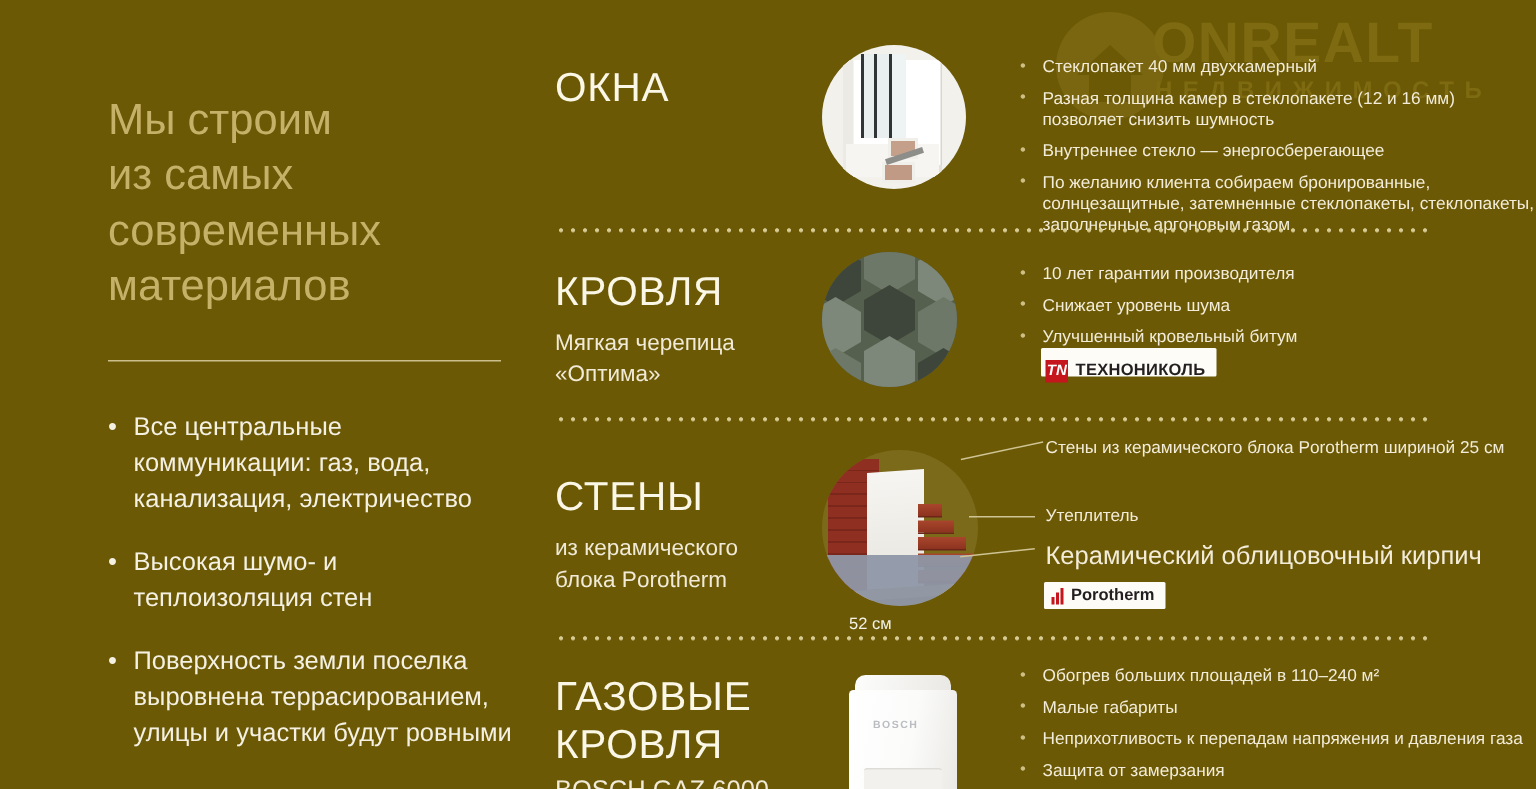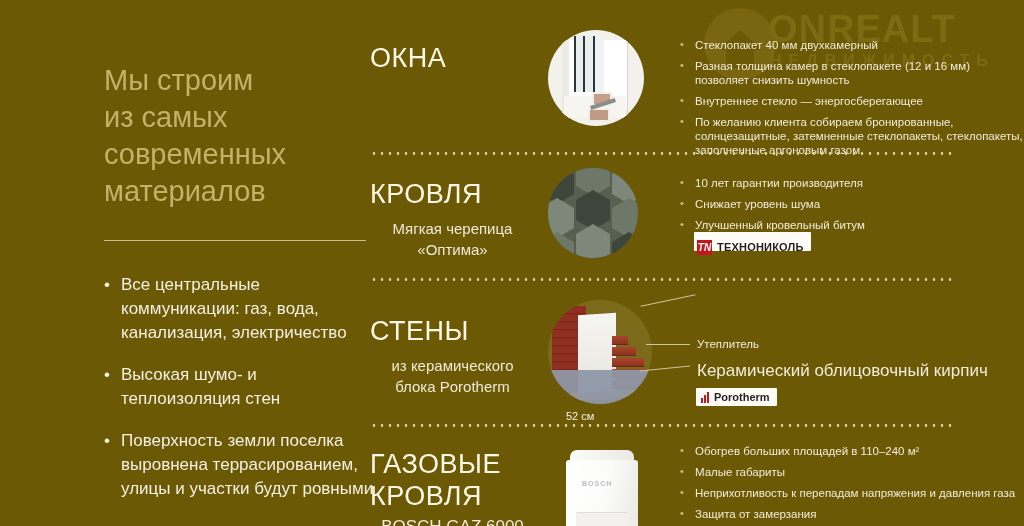--- a/index.html
+++ b/index.html
@@ -57,21 +57,20 @@
     letter-spacing: 7px;
     color: #7d6a11;
     white-space: nowrap;
   }
 
   
   .left {
     position: absolute;
     left: 72px; top: 62px;
     width: 270px;
-    margin-left: 32px;
   }
   .left-title {
     font-size: 29px;
     line-height: 37px;
     color: #c6b169;
     font-weight: normal;
   }
   .left-rule {
     margin-top: 30px;
     width: 262px; height: 1px;
@@ -102,21 +101,20 @@
     letter-spacing: 0.5px;
     color: #fbf7e6;
     line-height: 32px;
     white-space: nowrap;
   }
   .sec-sub {
     margin-top: 8px;
     font-size: 15px;
     line-height: 21px;
     color: #f0ead6;
-    text-align: center;
   }
 
   .bullets { list-style: none; }
   .bullets li {
     position: relative;
     padding-left: 17px;
     margin-bottom: 7px;
     font-size: 11.5px;
     line-height: 14px;
     color: #f2ecd8;
@@ -386,20 +384,21 @@
     </div>
     <div class="wall-base"></div>
     <div class="wall-arc"></div>
   </div>
   <div class="wall-dim">52 см</div>
 
   <div class="leader" style="left:640px;top:300px;width:56px;transform:rotate(-12deg);"></div>
   <div class="leader" style="left:646px;top:344px;width:44px;"></div>
   <div class="leader" style="left:640px;top:368px;width:50px;transform:rotate(-6deg);"></div>
 
+  <div style="position:absolute;left:697px;top:293px;font-size:11.5px;color:#f2ecd8;">Стены из керамического блока Porotherm шириной 25 см</div>
   <div style="position:absolute;left:697px;top:338px;font-size:11.5px;color:#f2ecd8;">Утеплитель</div>
   <div style="position:absolute;left:697px;top:361px;font-size:17px;color:#f2ecd8;">Керамический облицовочный кирпич</div>
 
   <div class="logo-box pt-logo">
     <div class="pt-mark">
       <i style="height:5px;"></i>
         <i style="height:8px;"></i>
         <i style="height:11px;"></i>
     </div>
     <div class="pt-text">Porotherm</div>

